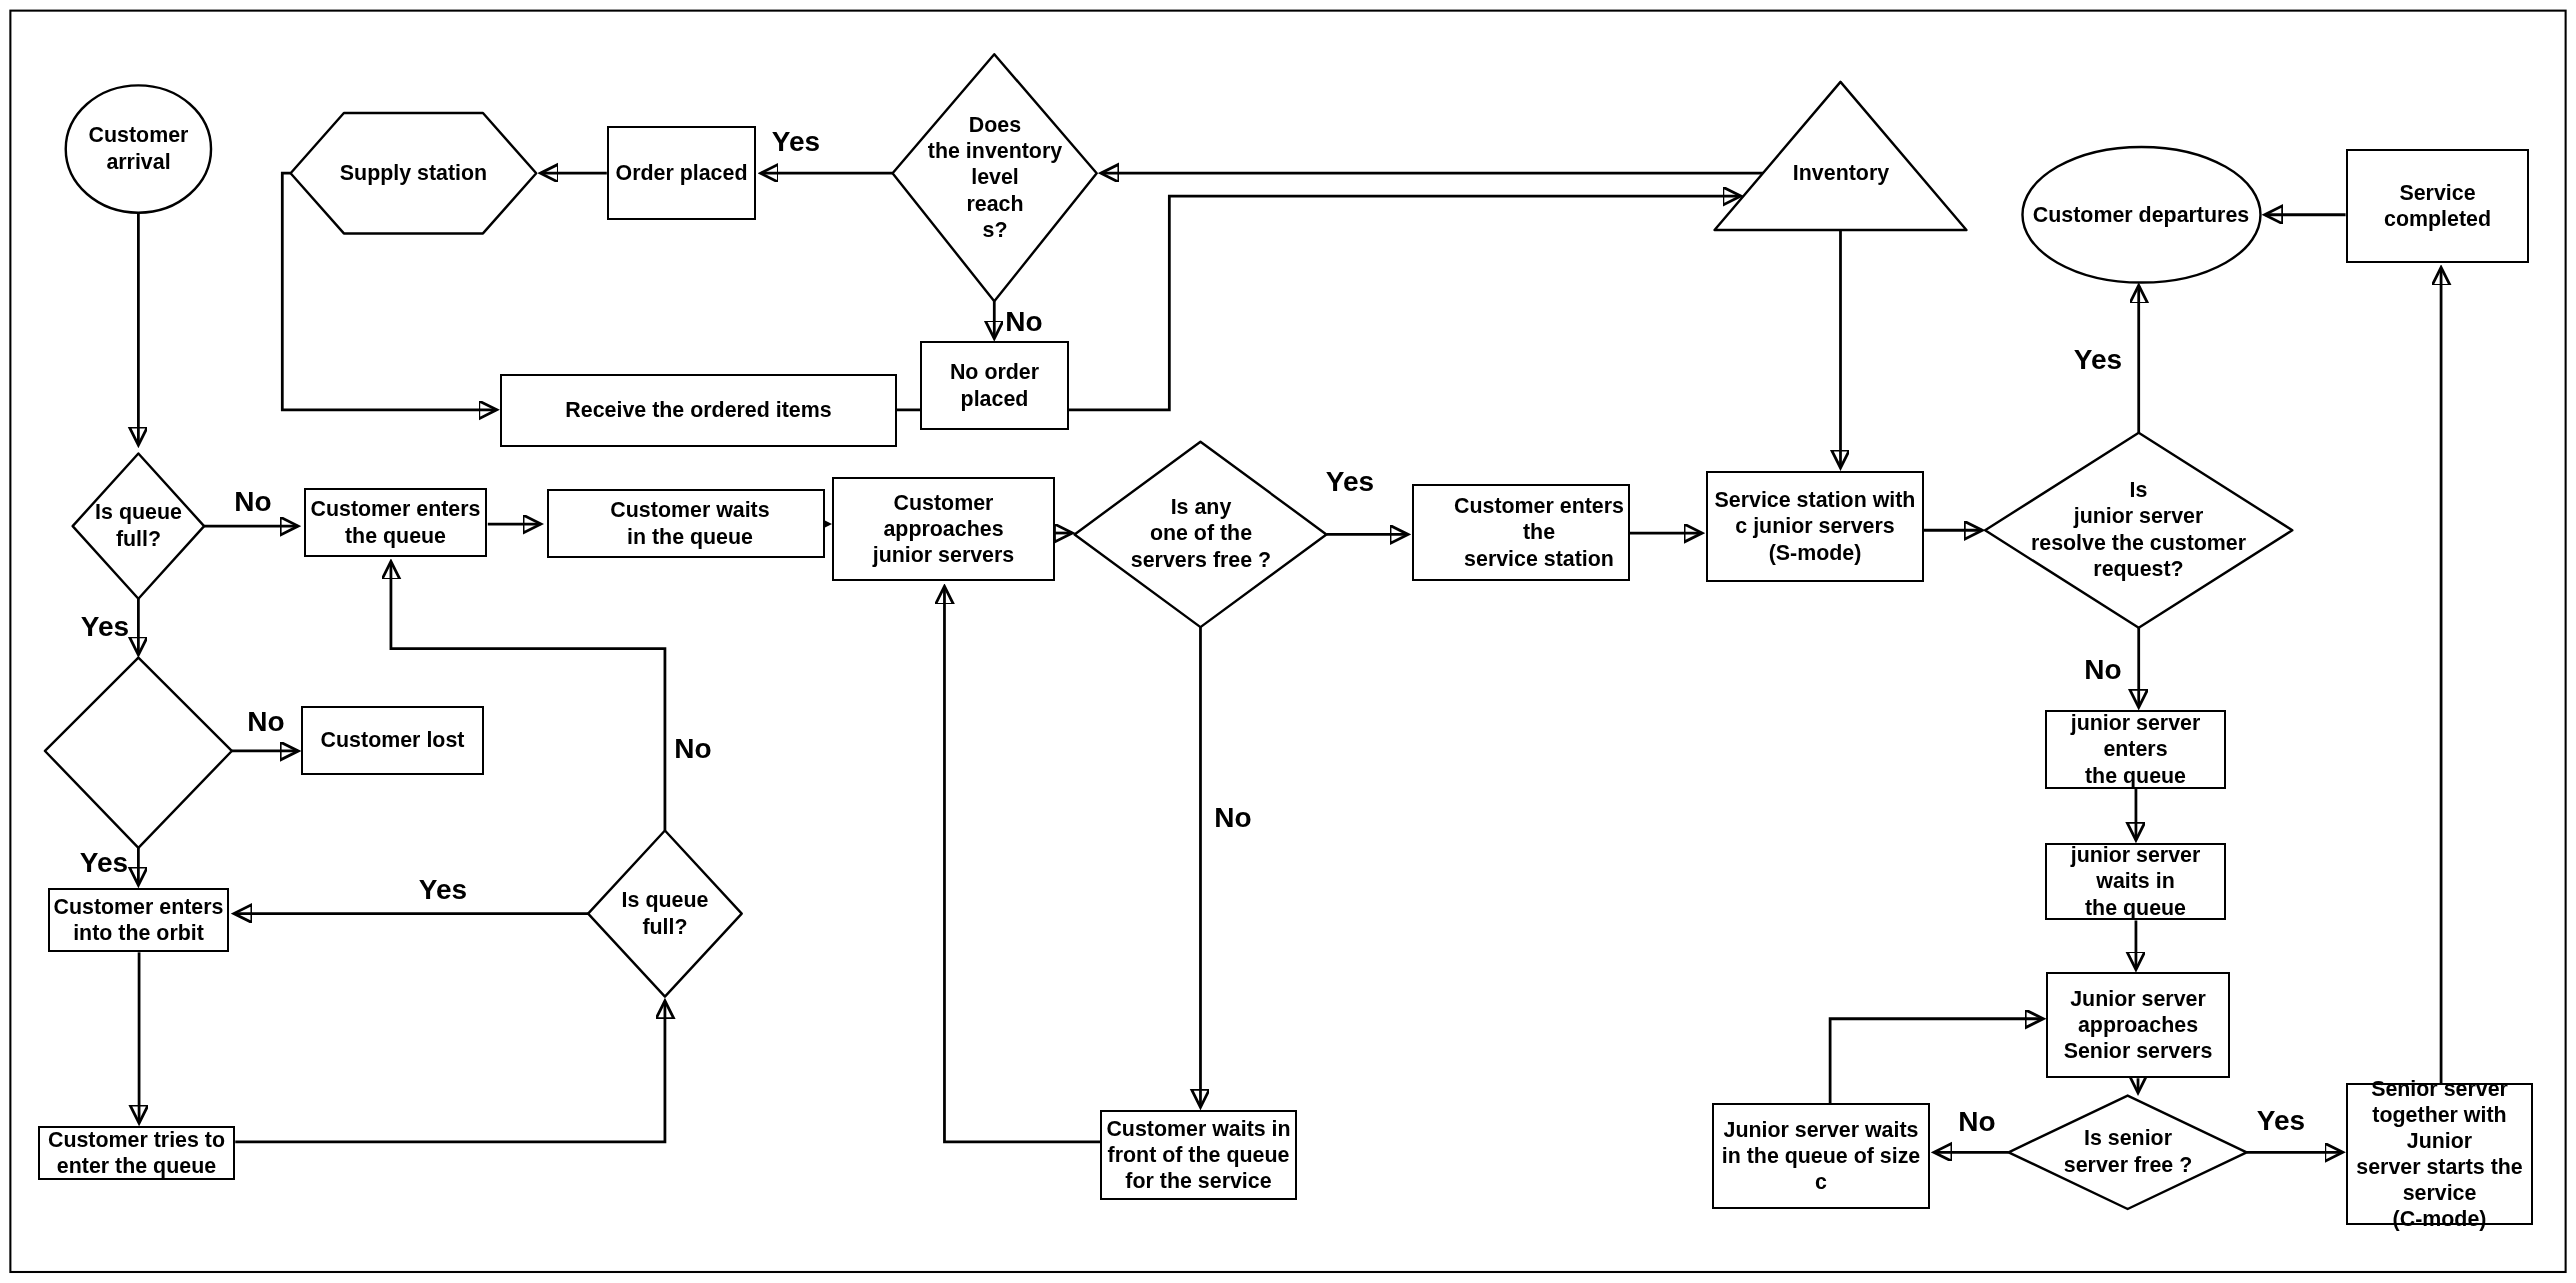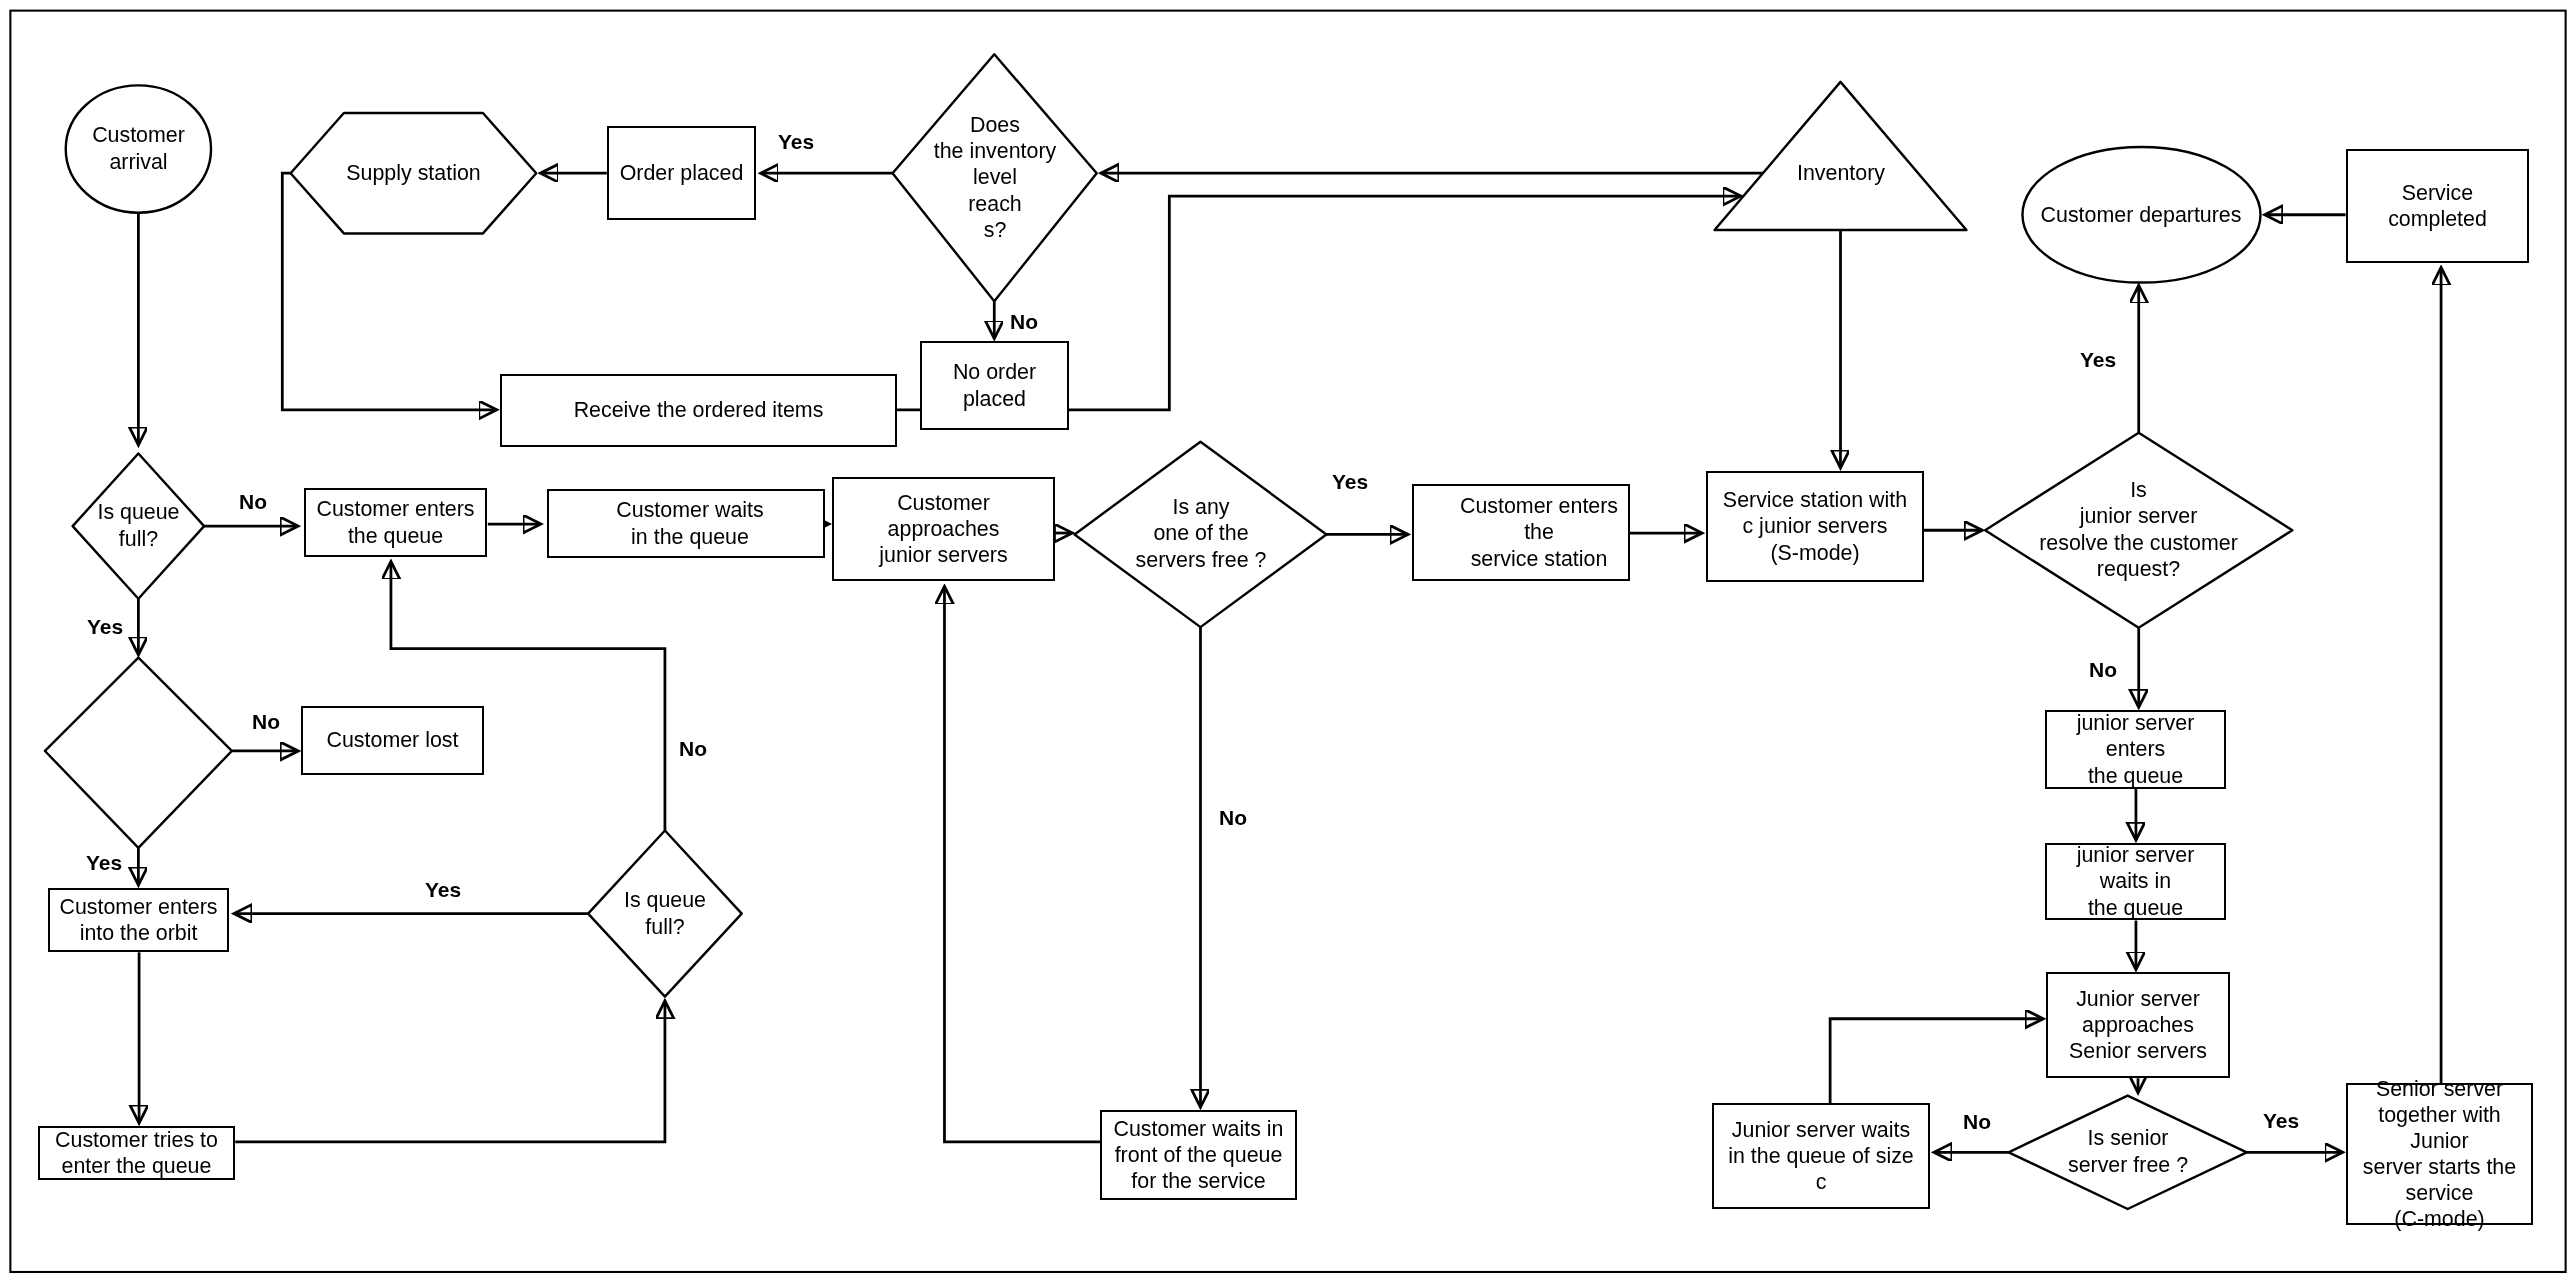--- a/index.html
+++ b/index.html
@@ -25,30 +25,30 @@
   .overlay-label {
     display: flex;
     align-items: center;
     justify-content: center;
     text-align: center;
     z-index: 3;
     background: transparent;
     border: none;
   }
   .label {
-    font-weight: normal;
+    font-weight: bold;
     font-size: 21.4px;
     line-height: 1.22;
     color: #000000;
     white-space: pre-line;
   }
   .edge-label {
     z-index: 4;
     font-weight: bold;
-    font-size: 21px;
+    font-size: 28px;
     color: #000000;
     transform: translate(-50%, -50%);
     white-space: nowrap;
   }
   .wires path, .wires polyline, .wires line { fill: none; stroke: #000000; stroke-width: 4; }
   .wires .shape { fill: #ffffff; stroke: #000000; stroke-width: 3.5; stroke-linejoin: round; }
   .wires .frame { fill: none; stroke: #000000; stroke-width: 3; }
 </style>
 </head>
 <body>

